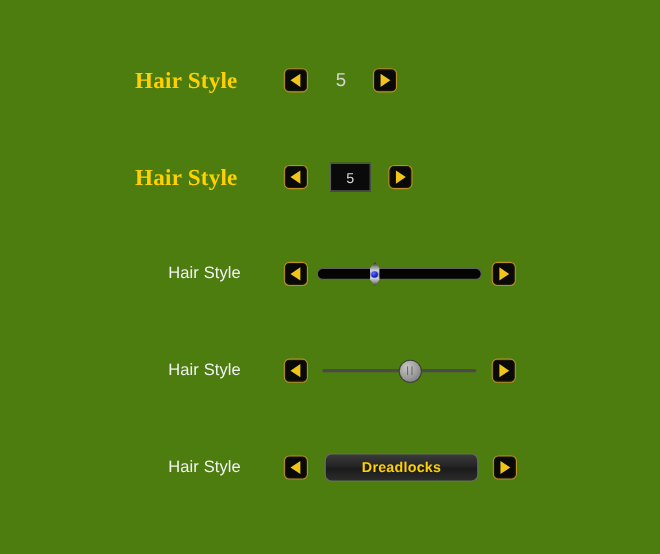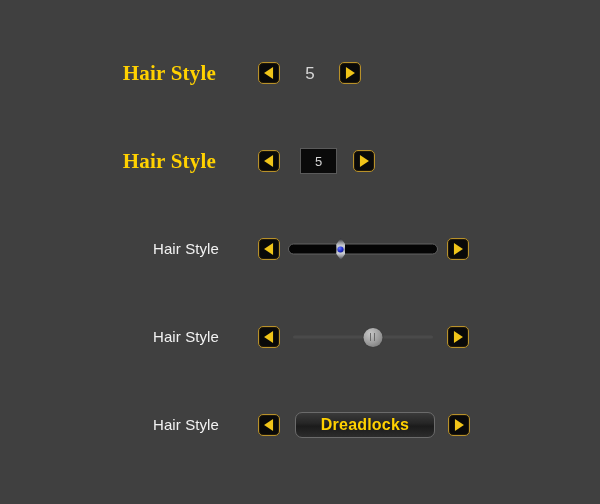--- a/index.html
+++ b/index.html
@@ -12,21 +12,21 @@
     height: 504px;
     position: relative;
     overflow: hidden;
     font-family: "Liberation Sans", sans-serif;
     -webkit-font-smoothing: antialiased;
   }
 
   .stage {
     position: absolute;
     inset: 0;
-    background: #404040;
+    background: #4d7c0f;
   }
 
   
   .row {
     position: absolute;
     left: 0;
     width: 600px;
     height: 40px;
     display: block;
   }
@@ -212,21 +212,21 @@
     position: absolute;
     top: 50%;
     transform: translateY(-50%);
     box-sizing: border-box;
     height: 26px;
     border: 1px solid #6b6b6b;
     border-radius: 7px;
     background: linear-gradient(180deg, #3a3a3a 0%, #262626 42%, #1b1b1b 55%, #2c2c2c 100%);
     color: #ffd100;
     font-family: "Liberation Sans", sans-serif;
-    font-size: 16px;
+    font-size: 13px;
     font-weight: 700;
     text-align: center;
     line-height: 24px;
     cursor: pointer;
     padding: 0;
     letter-spacing: .2px;
   }
 </style>
 </head>
 <body>

